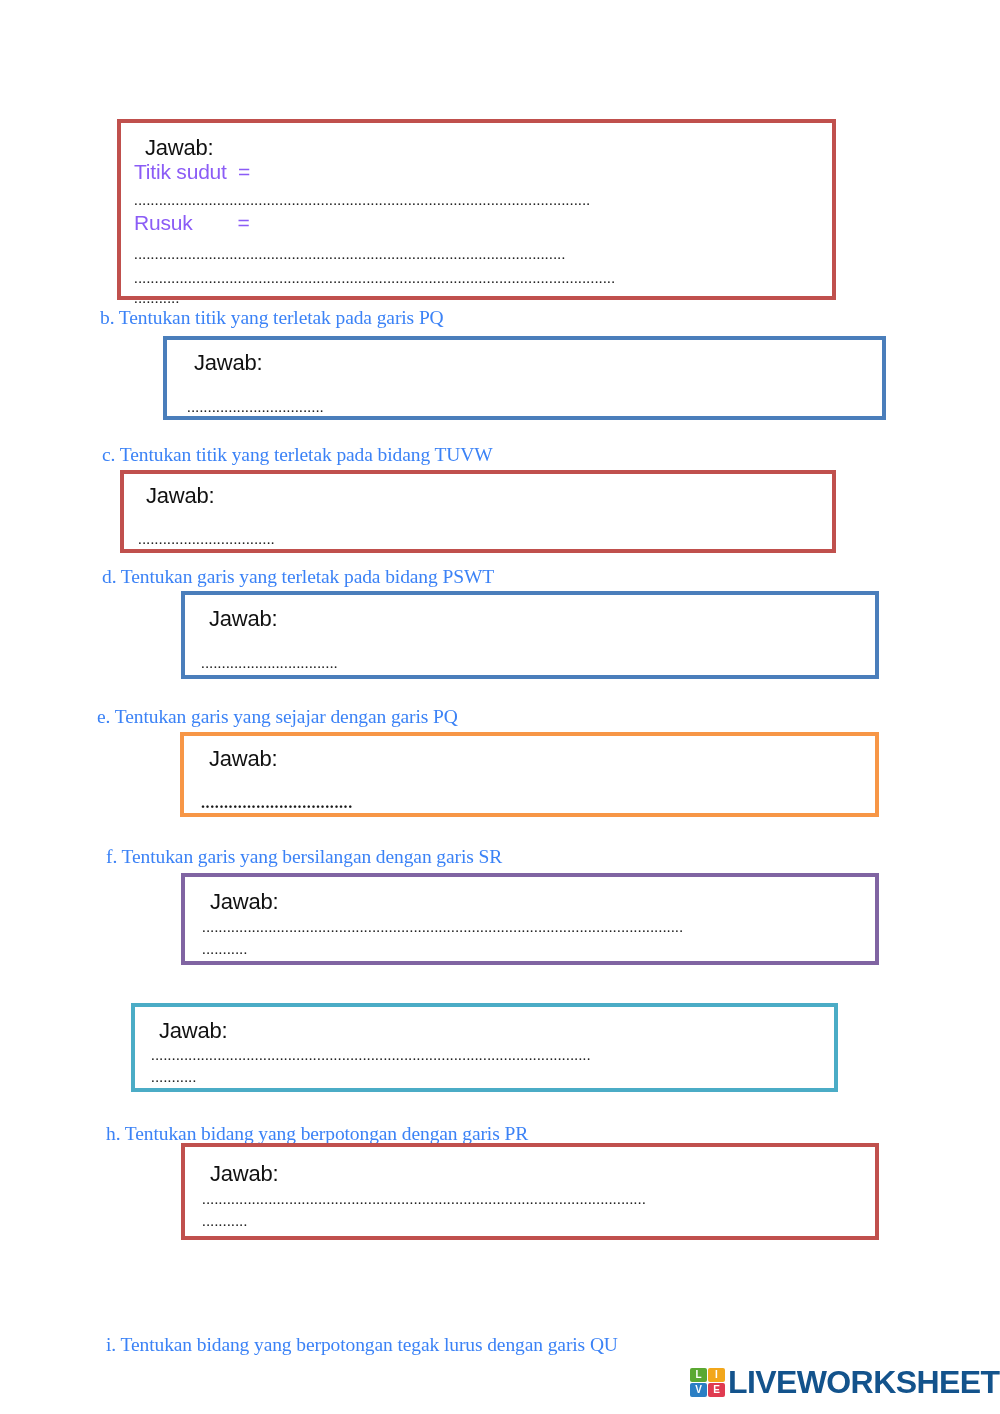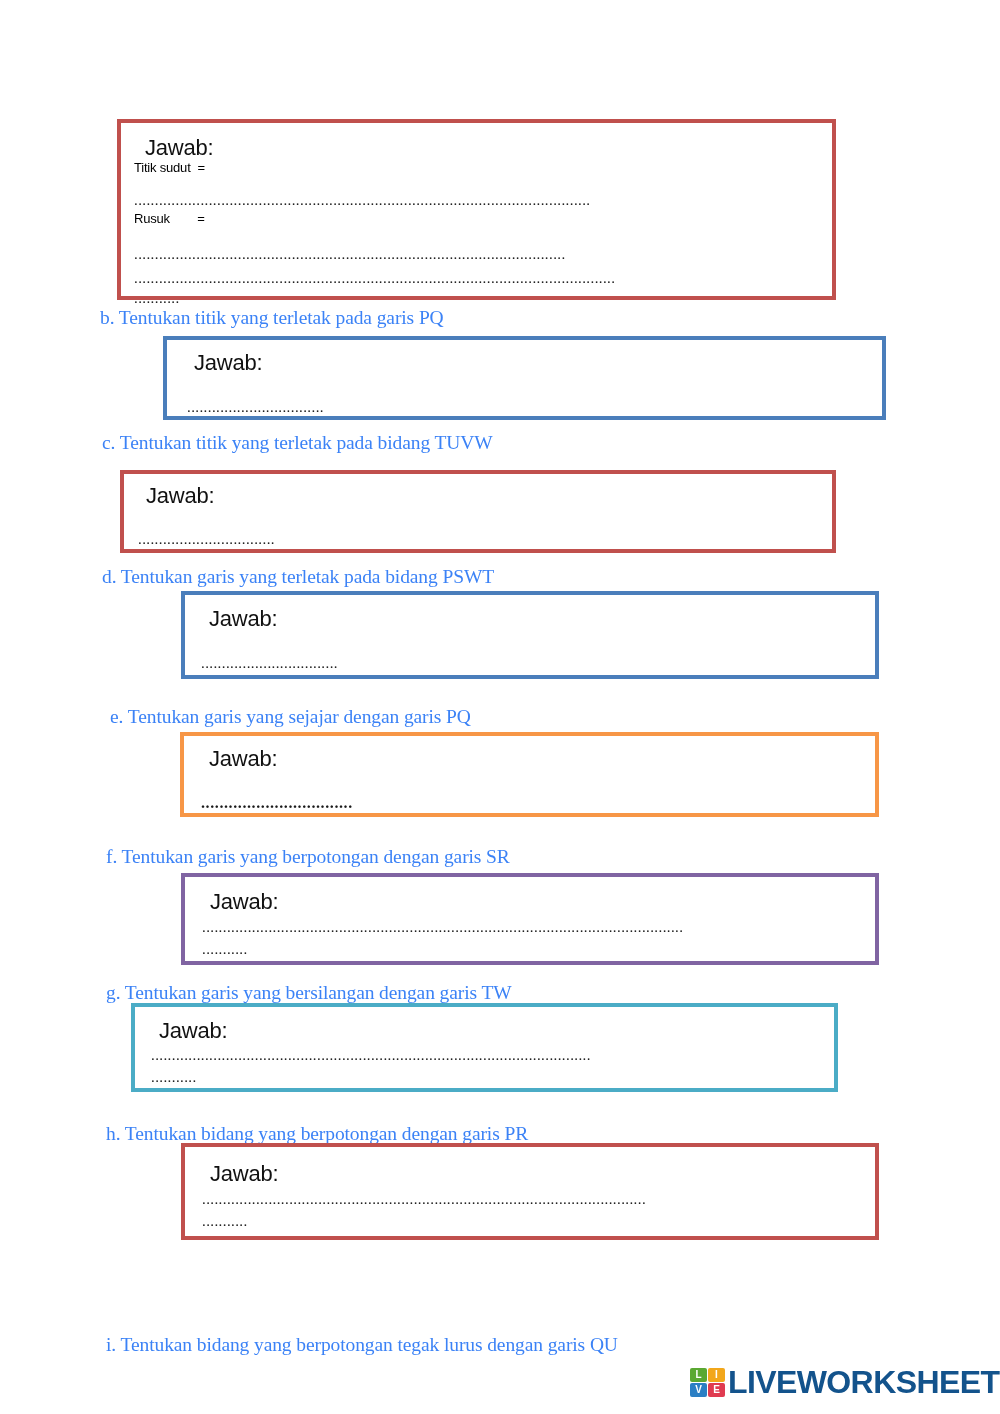--- a/index.html
+++ b/index.html
@@ -31,22 +31,22 @@
   .answer-box .jawab {
     font-family: "Liberation Sans", "DejaVu Sans", sans-serif;
     font-size: 22px;
     color: #111111;
     letter-spacing: -0.2px;
     white-space: nowrap;
     display: block;
   }
   .answer-box .field-label {
     font-family: "Liberation Sans", "DejaVu Sans", sans-serif;
-    font-size: 13px;
-    color: #000000;
+    font-size: 21px;
+    color: #8b5cf6;
     letter-spacing: -0.2px;
     white-space: pre;
     display: block;
   }
   .dots {
     font-family: "Liberation Serif", "DejaVu Serif", serif;
     font-size: 15px;
     color: #1a1a1a;
     letter-spacing: 0.4px;
     white-space: nowrap;
@@ -125,50 +125,49 @@
     <span class="dots" style="position:absolute; left:13px; top:168px; width:90px;">...........</span>
   </div>
 
   <div class="question" style="left:100px; top:307px;">b. Tentukan titik yang terletak pada garis PQ</div>
 
   <div class="answer-box" style="left:163px; top:336px; width:723px; height:84px; border-width:4px; border-color:#4A7EBB;">
     <span class="jawab" style="position:absolute; left:27px; top:10px;">Jawab:</span>
     <span class="dots" style="position:absolute; left:20px; top:60px; width:220px;">.................................</span>
   </div>
 
-  <div class="question" style="left:102px; top:432px;">c.  Tentukan titik yang terletak pada bidang TUVW</div>
+  <div class="question" style="left:102px; top:444px;">c.  Tentukan titik yang terletak pada bidang TUVW</div>
 
   <div class="answer-box" style="left:120px; top:470px; width:716px; height:83px; border-width:4px; border-color:#C0504D;">
     <span class="jawab" style="position:absolute; left:22px; top:9px;">Jawab:</span>
     <span class="dots" style="position:absolute; left:14px; top:58px; width:220px;">.................................</span>
   </div>
 
   <div class="question" style="left:102px; top:566px;">d. Tentukan garis yang terletak pada bidang PSWT</div>
 
   <div class="answer-box" style="left:181px; top:591px; width:698px; height:88px; border-width:4px; border-color:#4A7EBB;">
     <span class="jawab" style="position:absolute; left:24px; top:11px;">Jawab:</span>
     <span class="dots" style="position:absolute; left:16px; top:61px; width:220px;">.................................</span>
   </div>
 
-  <div class="question" style="left:110px; top:706px;">e. Tentukan garis yang sejajar dengan garis PQ</div>
+  <div class="question" style="left:97px; top:706px;">e. Tentukan garis yang sejajar dengan garis PQ</div>
 
   <div class="answer-box" style="left:180px; top:732px; width:699px; height:85px; border-width:4px; border-color:#F79646;">
     <span class="jawab" style="position:absolute; left:25px; top:10px;">Jawab:</span>
     <span class="dots bold-dots" style="position:absolute; left:17px; top:59px; width:220px;">.................................</span>
   </div>
 
-  <div class="question" style="left:106px; top:846px;">f. Tentukan garis yang berpotongan dengan garis SR</div>
+  <div class="question" style="left:106px; top:846px;">f. Tentukan garis yang bersilangan dengan garis SR</div>
 
   <div class="answer-box" style="left:181px; top:873px; width:698px; height:92px; border-width:4px; border-color:#8064A2;">
     <span class="jawab" style="position:absolute; left:25px; top:12px;">Jawab:</span>
     <span class="dots" style="position:absolute; left:17px; top:43px; width:678px;">....................................................................................................................</span>
     <span class="dots" style="position:absolute; left:17px; top:65px; width:90px;">...........</span>
   </div>
 
-  <div class="question" style="left:106px; top:982px;">g. Tentukan garis yang bersilangan  dengan garis TW</div>
 
   <div class="answer-box" style="left:131px; top:1003px; width:707px; height:89px; border-width:4px; border-color:#4BACC6;">
     <span class="jawab" style="position:absolute; left:24px; top:11px;">Jawab:</span>
     <span class="dots" style="position:absolute; left:16px; top:41px; width:682px;">..........................................................................................................</span>
     <span class="dots" style="position:absolute; left:16px; top:63px; width:90px;">...........</span>
   </div>
 
   <div class="question" style="left:106px; top:1123px;">h. Tentukan bidang yang berpotongan dengan garis PR</div>
 
   <div class="answer-box" style="left:181px; top:1143px; width:698px; height:97px; border-width:4px; border-color:#C0504D;">

